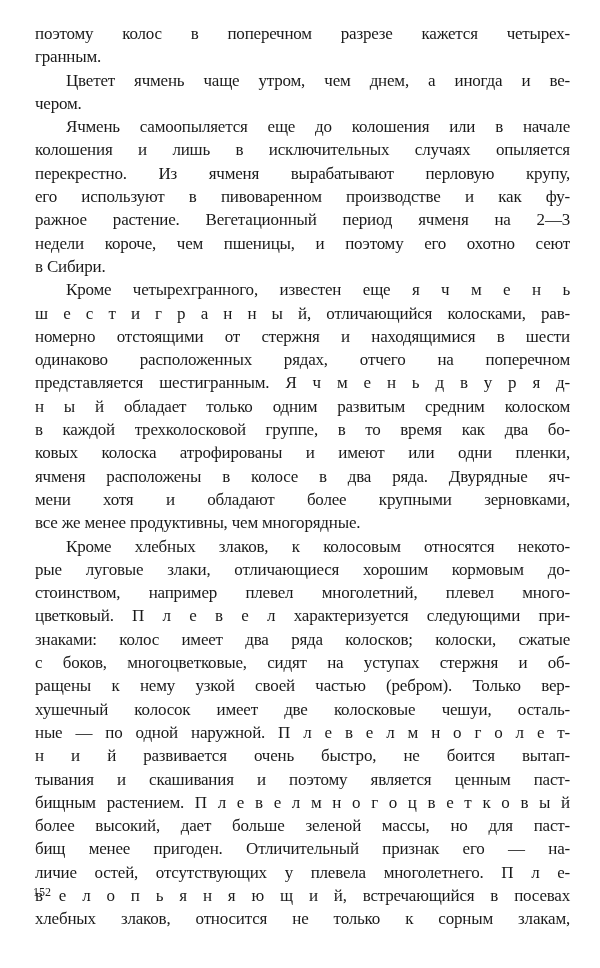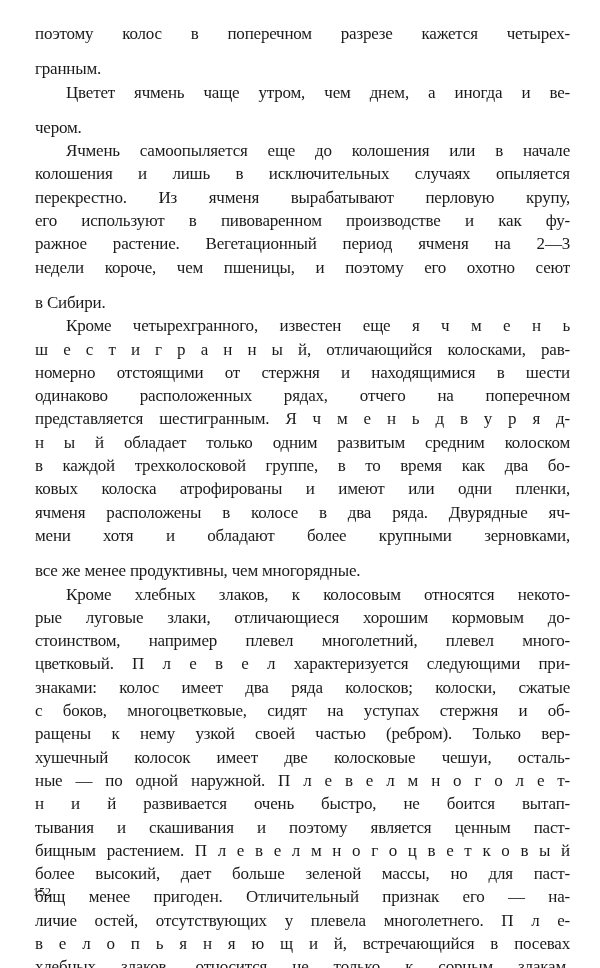--- a/index.html
+++ b/index.html
@@ -7,21 +7,21 @@
     width: 600px; height: 968px; background: #ffffff; position: relative; overflow: hidden;
     font-family: "Liberation Serif", "DejaVu Serif", serif;
     color: #1a1a1a;
   }
   .page { position: absolute; left: 35px; top: 22px; width: 535px; }
   .line {
     display: block; height: 23.3px; line-height: 23.3px; font-size: 17px;
     white-space: nowrap; text-align: justify; text-align-last: justify;
     letter-spacing: -0.2px;
   }
-  .line.last { text-align-last: left; margin-top: 12px; }
+  .line.last { text-align-last: left; }
   .line.indent { padding-left: 31px; }
   .page-number {
     position: absolute; left: 33px; top: 885px; font-size: 12px; font-weight: normal;
     font-family: "Liberation Serif", serif;
   }
 </style>
 </head>
 <body>
 
 <div class="page" id="page-body">

